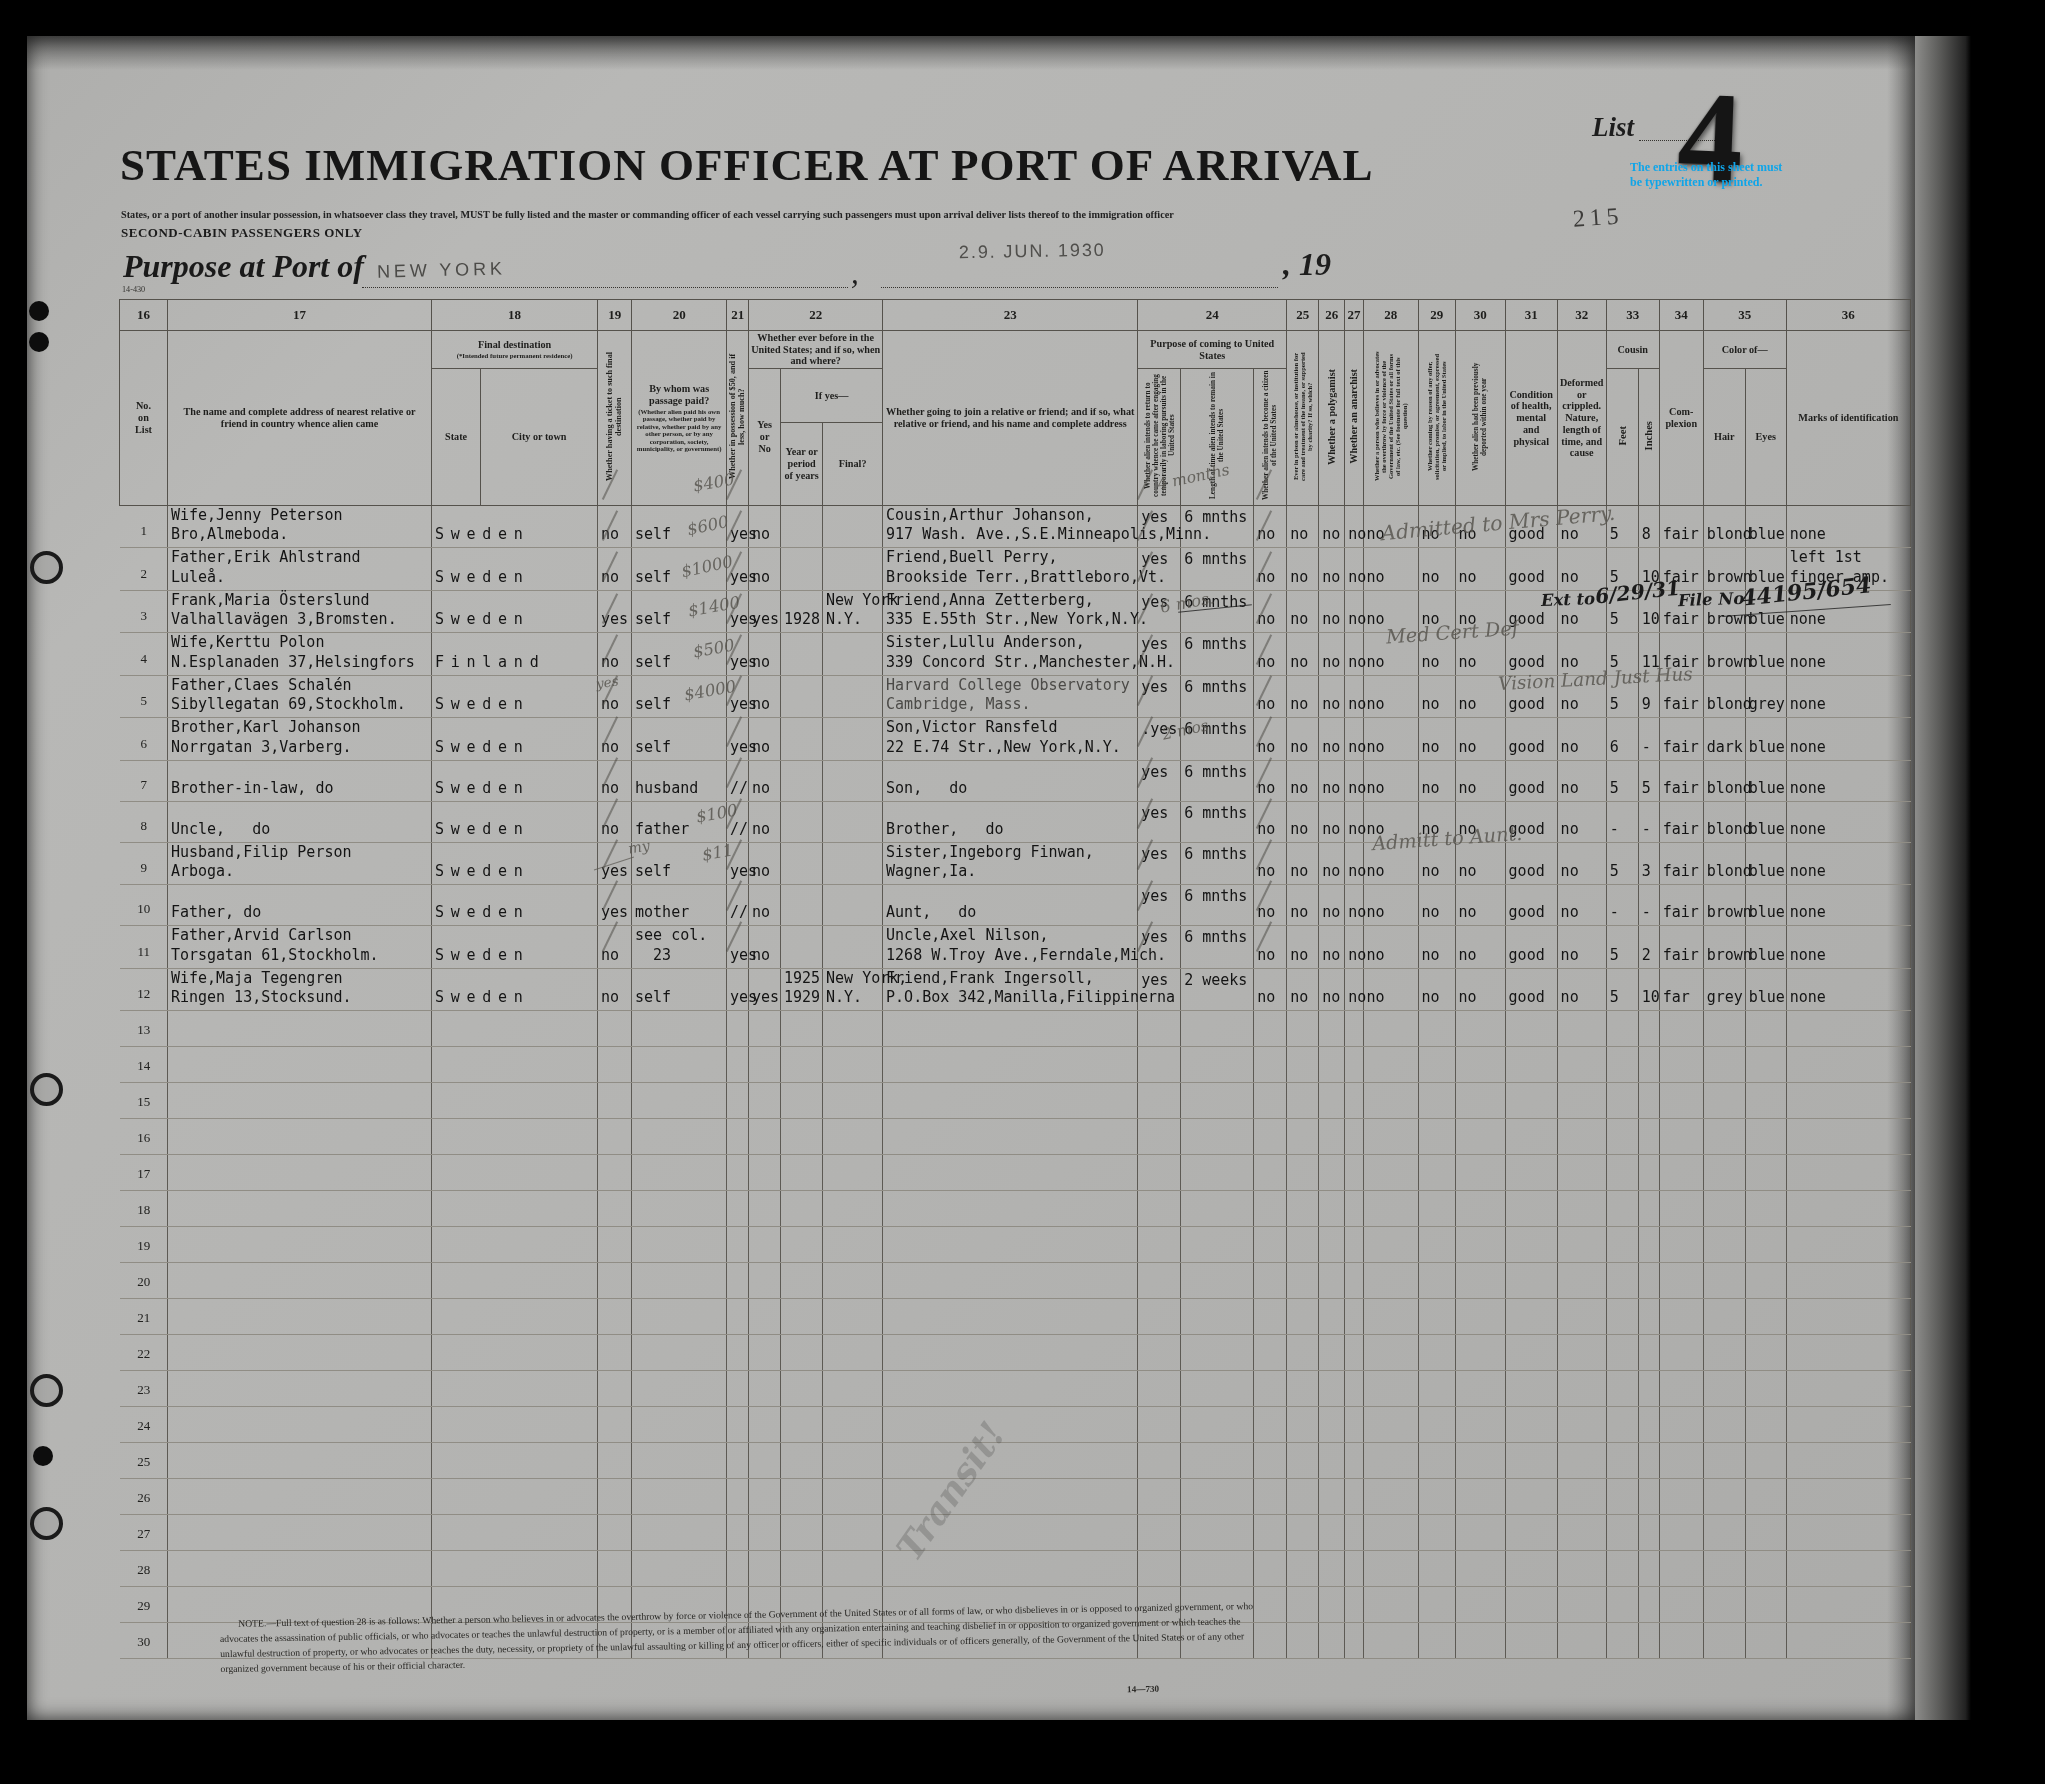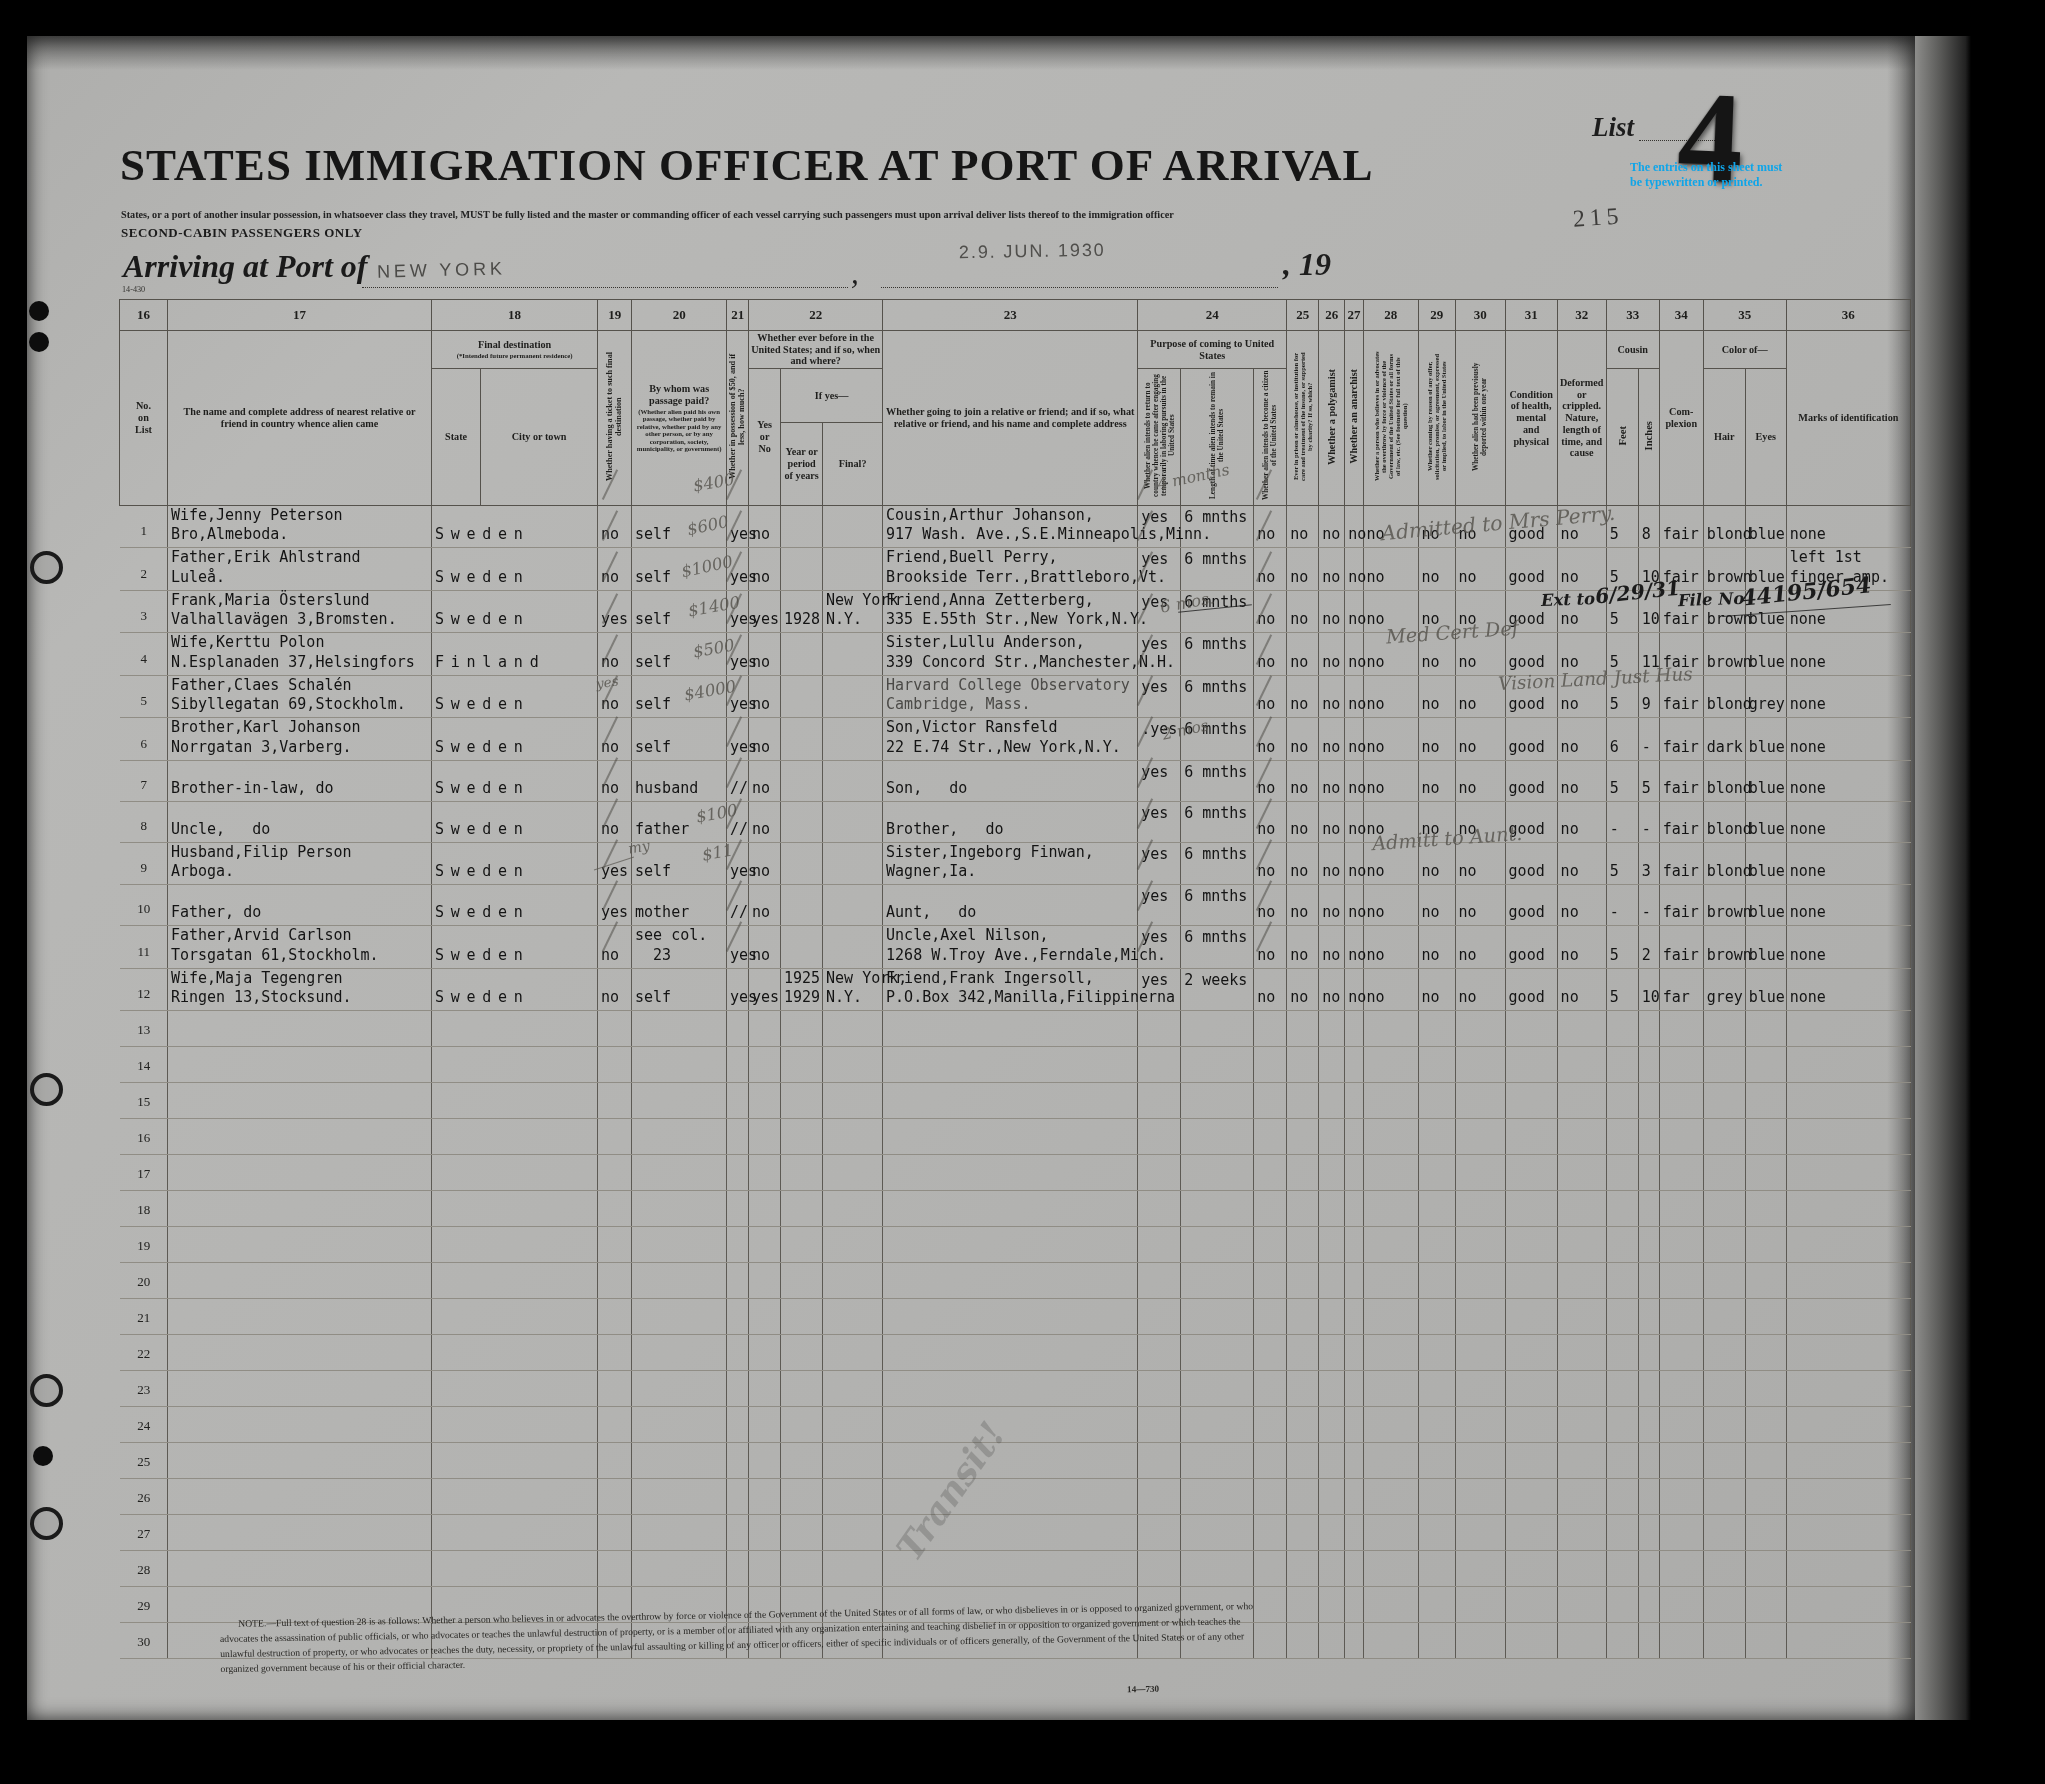--- a/index.html
+++ b/index.html
@@ -94,21 +94,21 @@
   <div class="hole dot" style="left:29px;top:332px;"></div>
   <div class="hole ring" style="left:30px;top:551px;"></div>
   <div class="hole ring" style="left:30px;top:1073px;"></div>
   <div class="hole ring" style="left:30px;top:1374px;"></div>
   <div class="hole dot" style="left:33px;top:1446px;"></div>
   <div class="hole ring" style="left:30px;top:1507px;"></div>
 
   <div class="printed" id="title">STATES IMMIGRATION OFFICER AT PORT OF ARRIVAL</div>
   <div class="printed" id="subtitle">States, or a port of another insular possession, in whatsoever class they travel, MUST be fully listed and the master or commanding officer of each vessel carrying such passengers must upon arrival deliver lists thereof to the immigration officer</div>
   <div class="printed" id="subtitle2">SECOND-CABIN PASSENGERS ONLY</div>
-  <div class="printed" id="arriving">Arriving at Port of</div>
+  <div class="printed" id="arriving">Purpose at Port of</div>
   <div class="dotline" style="left:362px;top:252px;width:486px;height:35px;"></div>
   <div class="printed" id="port-stamp">NEW YORK</div>
   <div class="printed" id="comma1">,</div>
   <div class="dotline" style="left:881px;top:252px;width:397px;height:35px;"></div>
   <div class="printed" id="date-stamp">2.9. JUN. 1930</div>
   <div class="printed" id="year-label">, 19</div>
   <div class="printed" id="list-label">List</div>
   <div class="dotline" style="left:1639px;top:111px;width:82px;height:29px;"></div>
   <div class="printed" id="list-number">4</div>
   <div class="printed" id="typed-note">The entries on this sheet must

